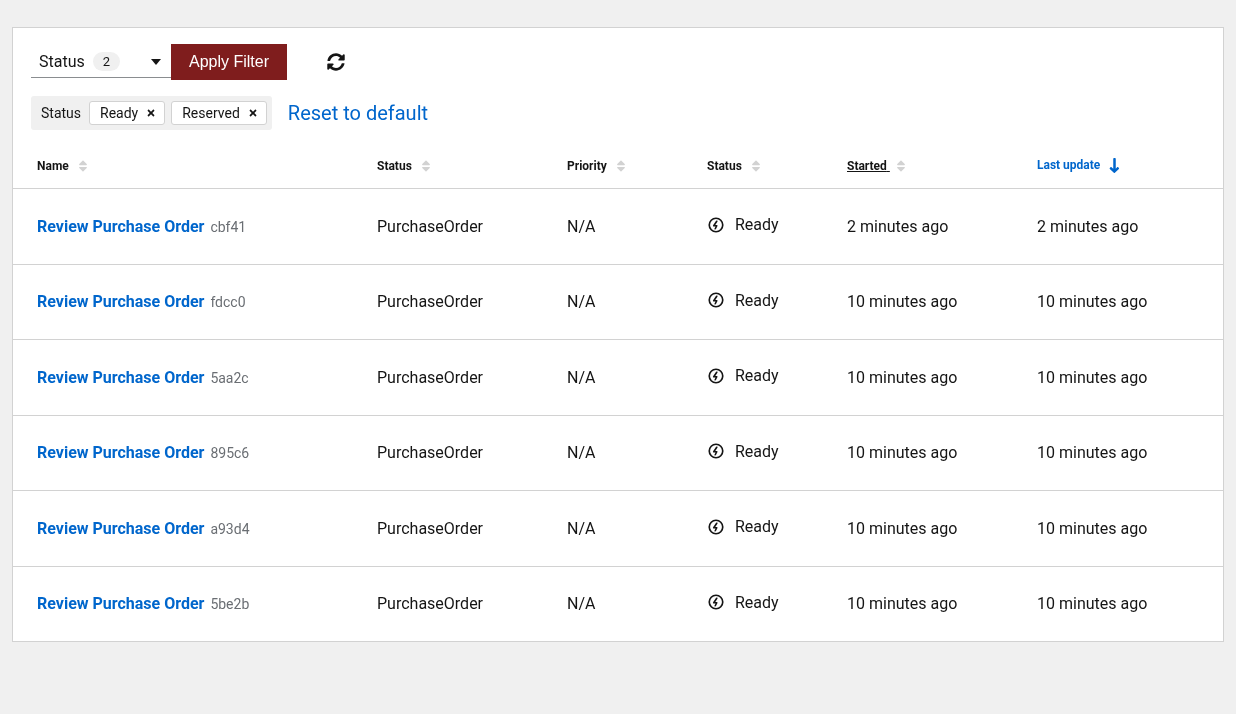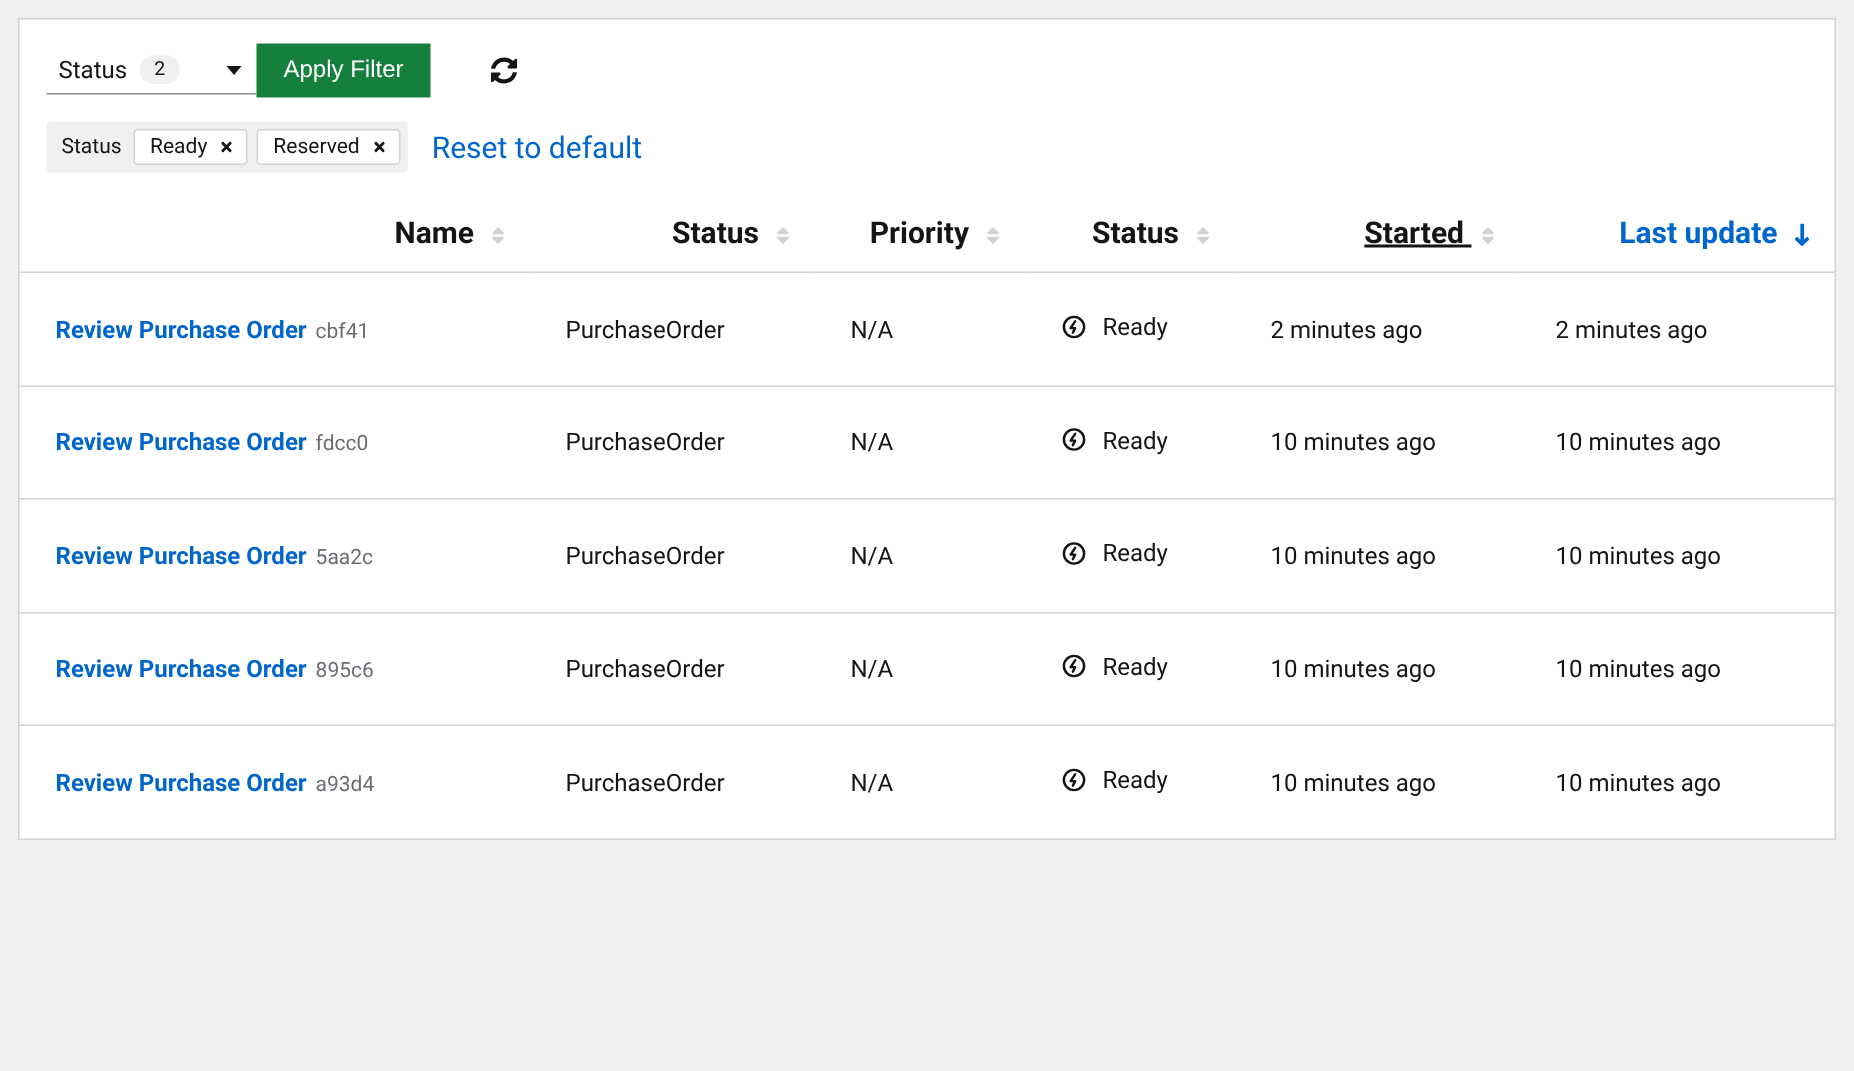--- a/index.html
+++ b/index.html
@@ -8,21 +8,21 @@
     padding: 12px;
     background: #f0f0f0;
     font-family: -apple-system, BlinkMacSystemFont, "Segoe UI", Roboto, "Helvetica Neue", Arial, sans-serif;
     font-size: 16px;
     color: #151515;
   }
   .panel {
     background: #fff;
     border: 1px solid #d2d2d2;
     width: 1212px;
-    margin: 0 auto;
+    margin: 15px auto;
   }
   .toolbar {
     display: flex;
     align-items: center;
     padding: 16px 24px 8px 18px;
     gap: 0;
   }
   .status-dropdown {
     display: flex;
     align-items: center;
@@ -53,21 +53,21 @@
     border: none;
     border-bottom: 1px solid #8a8d90;
     padding: 8px 10px;
     font-size: 16px;
     width: 205px;
     outline: none;
     color: #151515;
   }
   .filter-input::placeholder { color: #6a6e73; }
   .apply-btn {
-    background: #15803d;
+    background: #7f1d1d;
     color: #fff;
     border: none;
     padding: 9px 18px;
     font-size: 16px;
     cursor: pointer;
   }
   .refresh-btn {
     background: none;
     border: none;
     margin-left: 34px;
@@ -112,23 +112,23 @@
   .reset-link {
     color: #0066cc;
     cursor: pointer;
     font-size: 20px;
   }
   table {
     width: 100%;
     border-collapse: collapse;
   }
   thead th {
-    text-align: right;
+    text-align: left;
     font-weight: 700;
-    font-size: 20px;
+    font-size: 12px;
     padding: 14px 16px 14px 24px;
     border-bottom: 1px solid #d2d2d2;
     color: #151515;
   }
   thead th.sorted { color: #0066cc; }
   .sort-icon { display:inline-flex; margin-left:6px; vertical-align:middle; }
   tbody td {
     padding: 26px 16px 26px 24px;
     border-bottom: 1px solid #d2d2d2;
     font-size: 16px;
@@ -343,16 +343,35 @@
         <svg width="18" height="18" viewBox="0 0 24 24" fill="none" stroke="#151515" stroke-width="2.2">
                 <circle cx="12" cy="12" r="9"></circle>
                 <path d="M13 7l-4 6h4l-2 4" fill="none" stroke-linecap="round" stroke-linejoin="round"></path>
               </svg>
         <span>Ready</span>
       </span>
     </td>
     <td>10 minutes ago</td>
     <td>10 minutes ago</td>
   </tr>
+        <tr>
+    <td>
+      <span class="task-link">Review Purchase Order</span>
+      <span class="task-id">5be2b</span>
+    </td>
+    <td>PurchaseOrder</td>
+    <td>N/A</td>
+    <td>
+      <span class="status-cell">
+        <svg width="18" height="18" viewBox="0 0 24 24" fill="none" stroke="#151515" stroke-width="2.2">
+                <circle cx="12" cy="12" r="9"></circle>
+                <path d="M13 7l-4 6h4l-2 4" fill="none" stroke-linecap="round" stroke-linejoin="round"></path>
+              </svg>
+        <span>Ready</span>
+      </span>
+    </td>
+    <td>10 minutes ago</td>
+    <td>10 minutes ago</td>
+  </tr>
       </tbody>
   </table>
 
 </div>
 
 </body></html>

